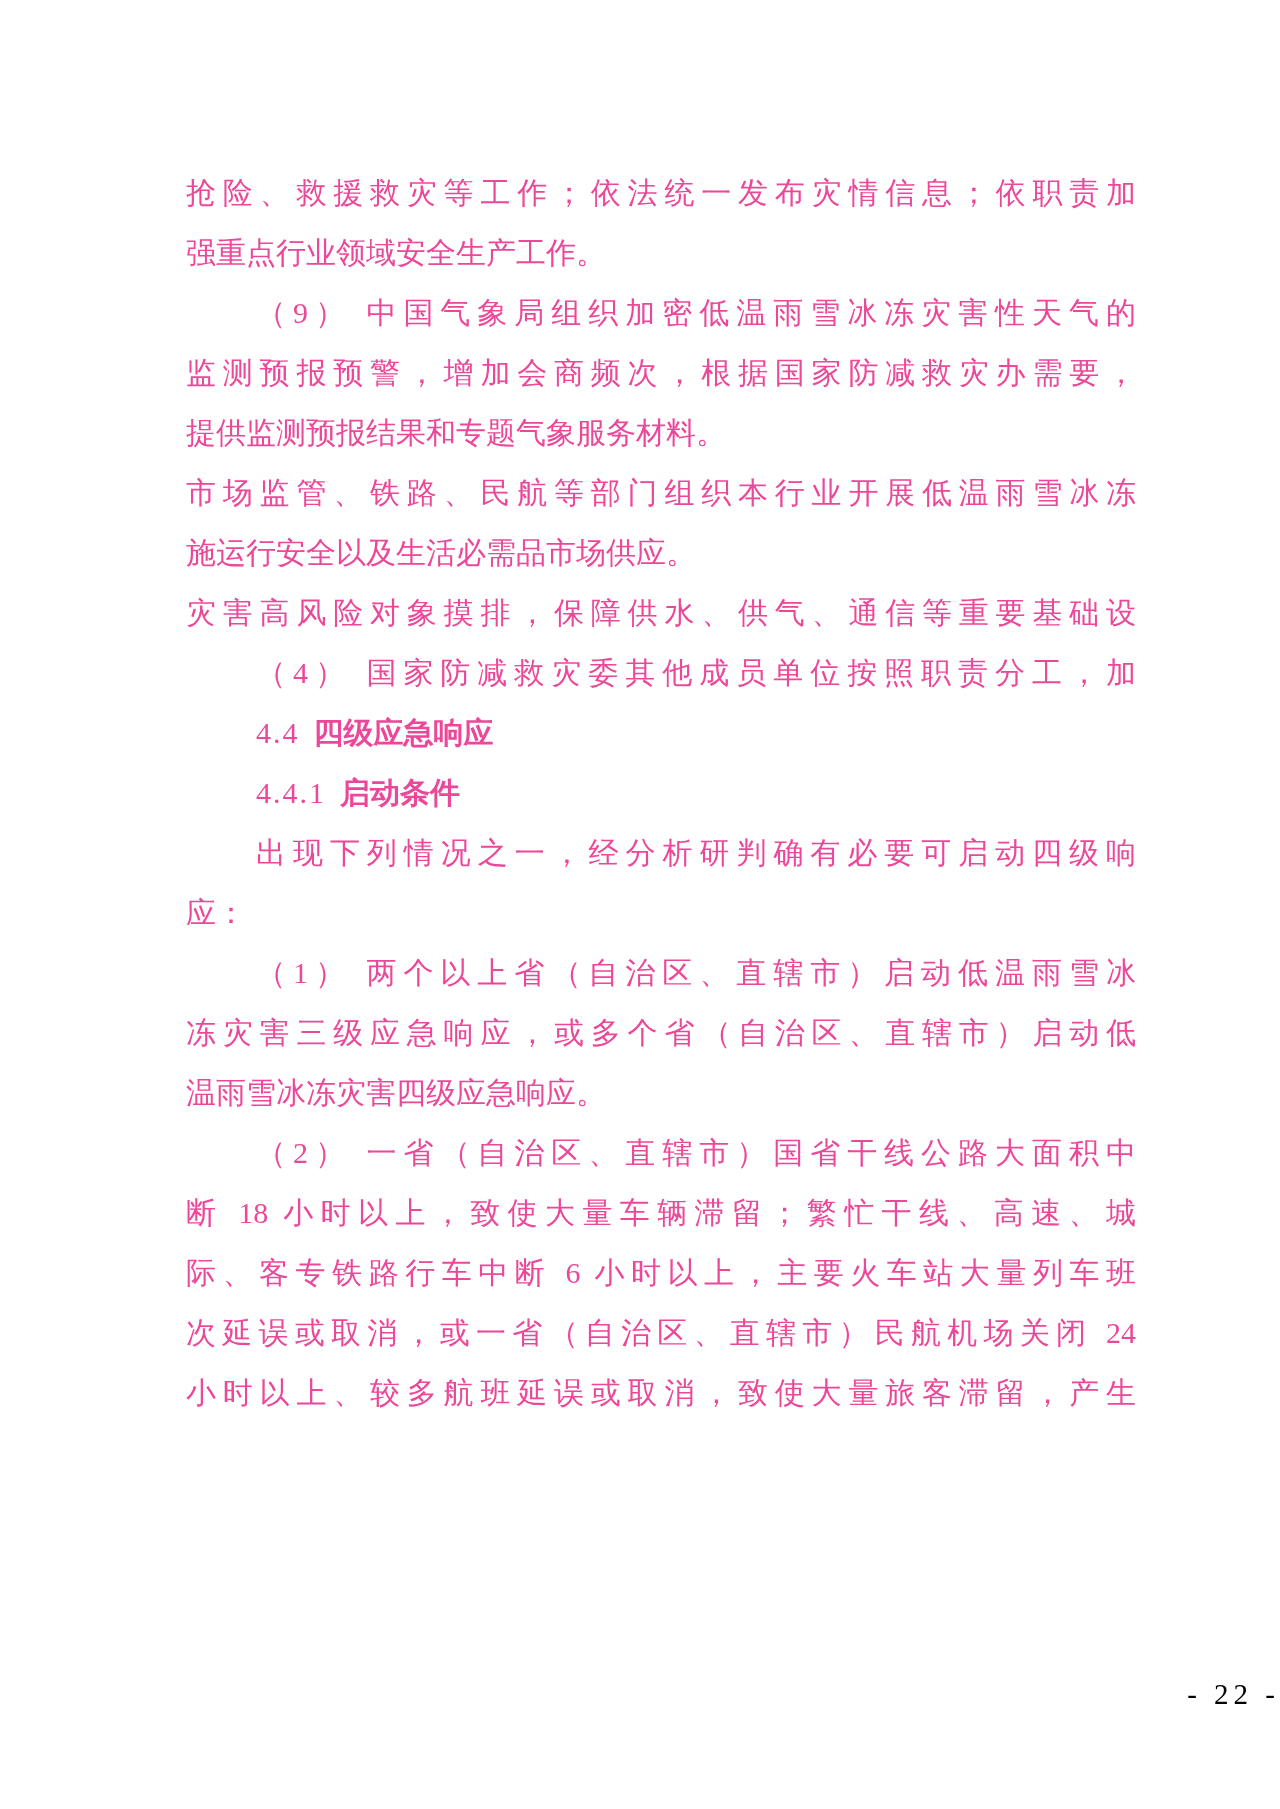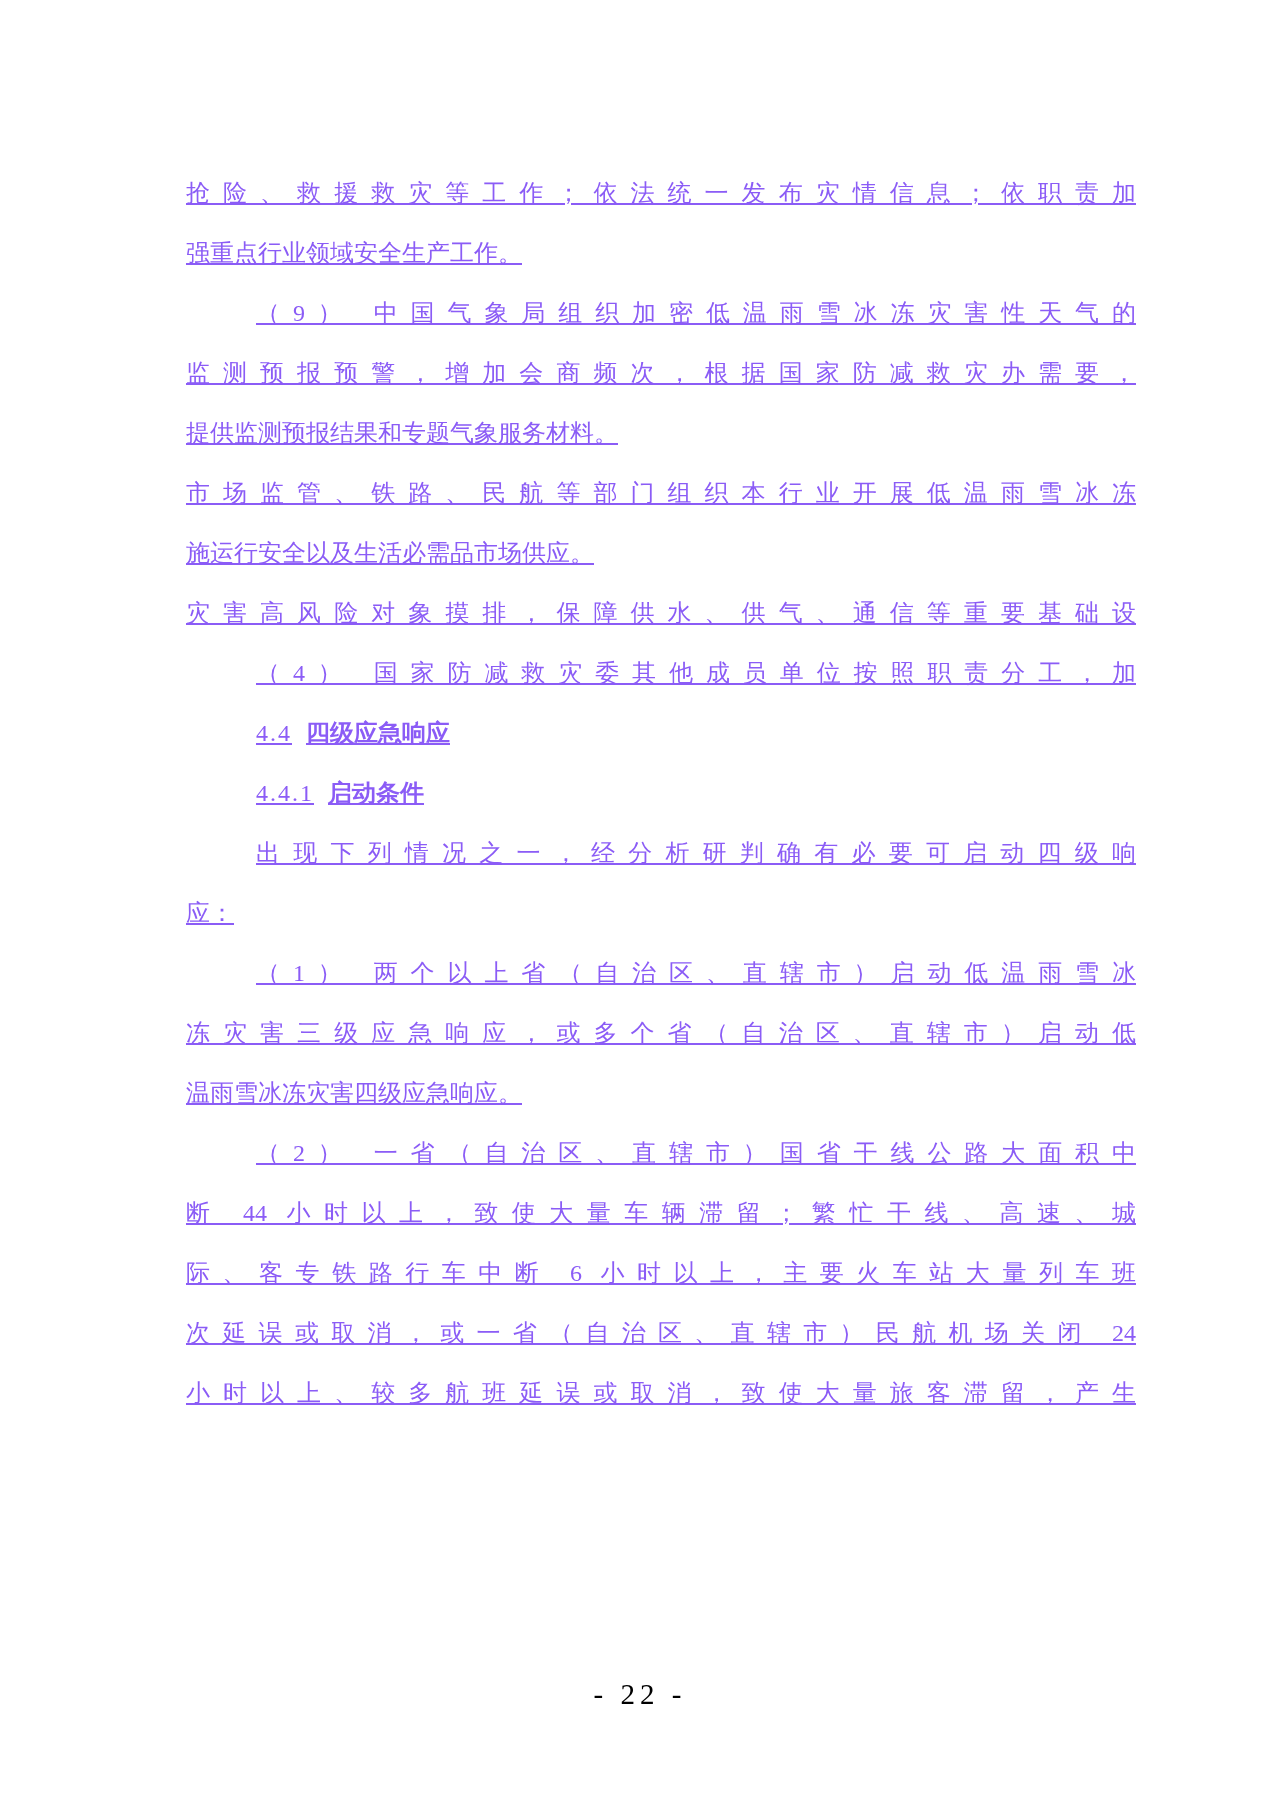--- a/index.html
+++ b/index.html
@@ -8,24 +8,23 @@
     width: 1280px;
     height: 1809px;
     background: #ffffff;
     overflow: hidden;
   }
   .textblock {
     position: absolute;
     left: 186px;
     top: 163px;
     width: 950px;
-    color: #8b5cf6;
+    color: #ec4899;
     font-family: "Liberation Serif", "DejaVu Serif", serif;
-    font-size: 24px;
-    text-decoration: underline;
+    font-size: 30px;
   }
   .ln {
     height: 60px;
     line-height: 60px;
     overflow: hidden;
     text-align: justify;
   }
   .j { text-align-last: justify; }
   .ind { text-indent: 70px; }
   .hd {
@@ -36,21 +35,21 @@
     font-family: "Liberation Serif", "DejaVu Serif", serif;
     font-weight: normal;
     margin-right: 14px;
     letter-spacing: 2px;
   }
   .pagenum {
     position: absolute;
     top: 1678px;
     left: 0;
     width: 100%;
-    text-align: center;
+    text-align: right;
     color: #000000;
     font-family: "Liberation Serif", "DejaVu Serif", serif;
     font-size: 29px;
     letter-spacing: 5px;
   }
 </style>
 </head>
 <body>
 
 <div class="page">
@@ -69,20 +68,20 @@
     </div>
     <div class="ln ind hd">
       <span class="num">4.4.1</span><span class="zh">启动条件</span>
     </div>
     <div class="ln ind j">出现下列情况之一，经分析研判确有必要可启动四级响</div>
     <div class="ln">应：</div>
     <div class="ln ind j">（1） 两个以上省（自治区、直辖市）启动低温雨雪冰</div>
     <div class="ln j">冻灾害三级应急响应，或多个省（自治区、直辖市）启动低</div>
     <div class="ln">温雨雪冰冻灾害四级应急响应。</div>
     <div class="ln ind j">（2） 一省（自治区、直辖市）国省干线公路大面积中</div>
-    <div class="ln j">断 44 小时以上，致使大量车辆滞留；繁忙干线、高速、城</div>
+    <div class="ln j">断 18 小时以上，致使大量车辆滞留；繁忙干线、高速、城</div>
     <div class="ln j">际、客专铁路行车中断 6 小时以上，主要火车站大量列车班</div>
     <div class="ln j">次延误或取消，或一省（自治区、直辖市）民航机场关闭 24</div>
     <div class="ln j">小时以上、较多航班延误或取消，致使大量旅客滞留，产生</div>
   </div>
 
   <div class="pagenum">- 22 -</div>
 </div>
 
 </body></html>

